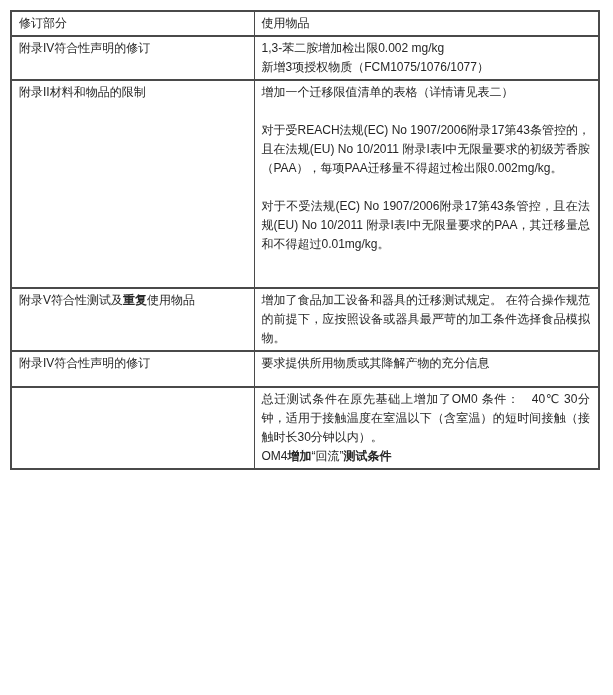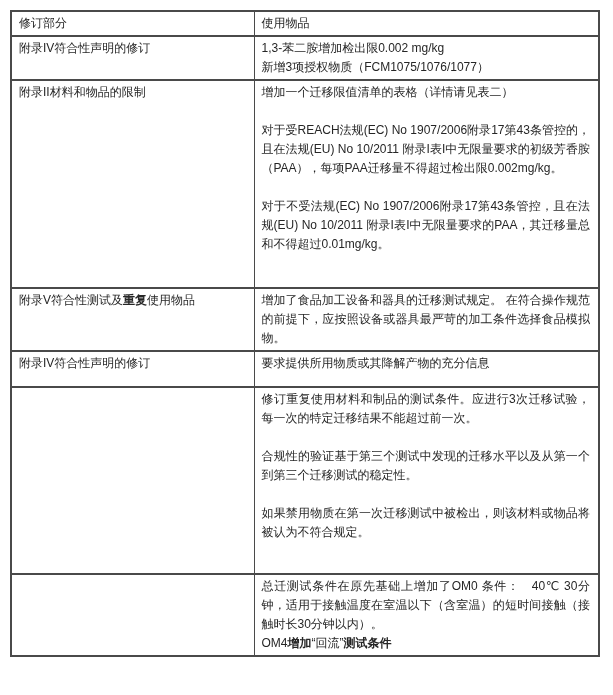--- a/index.html
+++ b/index.html
@@ -98,32 +98,20 @@
 
     <tr style="height:36px">
       <td>
         <div class="label-text">附录IV符合性声明的修订</div>
       </td>
       <td>
         <div class="cell-text">要求提供所用物质或其降解产物的充分信息</div>
       </td>
     </tr>
 
-    <tr style="height:187px">
-      <td>
-        <div class="label-text"></div>
-      </td>
-      <td>
-        <div class="cell-text">修订重复使用材料和制品的测试条件。应进行3次迁移试验，每一次的特定迁移结果不能超过前一次。
-
-合规性的验证基于第三个测试中发现的迁移水平以及从第一个到第三个迁移测试的稳定性。
-
-如果禁用物质在第一次迁移测试中被检出，则该材料或物品将被认为不符合规定。</div>
-      </td>
-    </tr>
 
     <tr style="height:76px">
       <td>
         <div class="label-text"></div>
       </td>
       <td>
         <div class="cell-text">总迁测试条件在原先基础上增加了OM0 条件：   40℃ 30分钟，适用于接触温度在室温以下（含室温）的短时间接触（接触时长30分钟以内）。</div>
         <div class="cell-text"><span>OM4</span><span class="seg-b">增加</span><span>“回流”</span><span class="seg-b">测试条件</span></div>
       </td>
     </tr>

